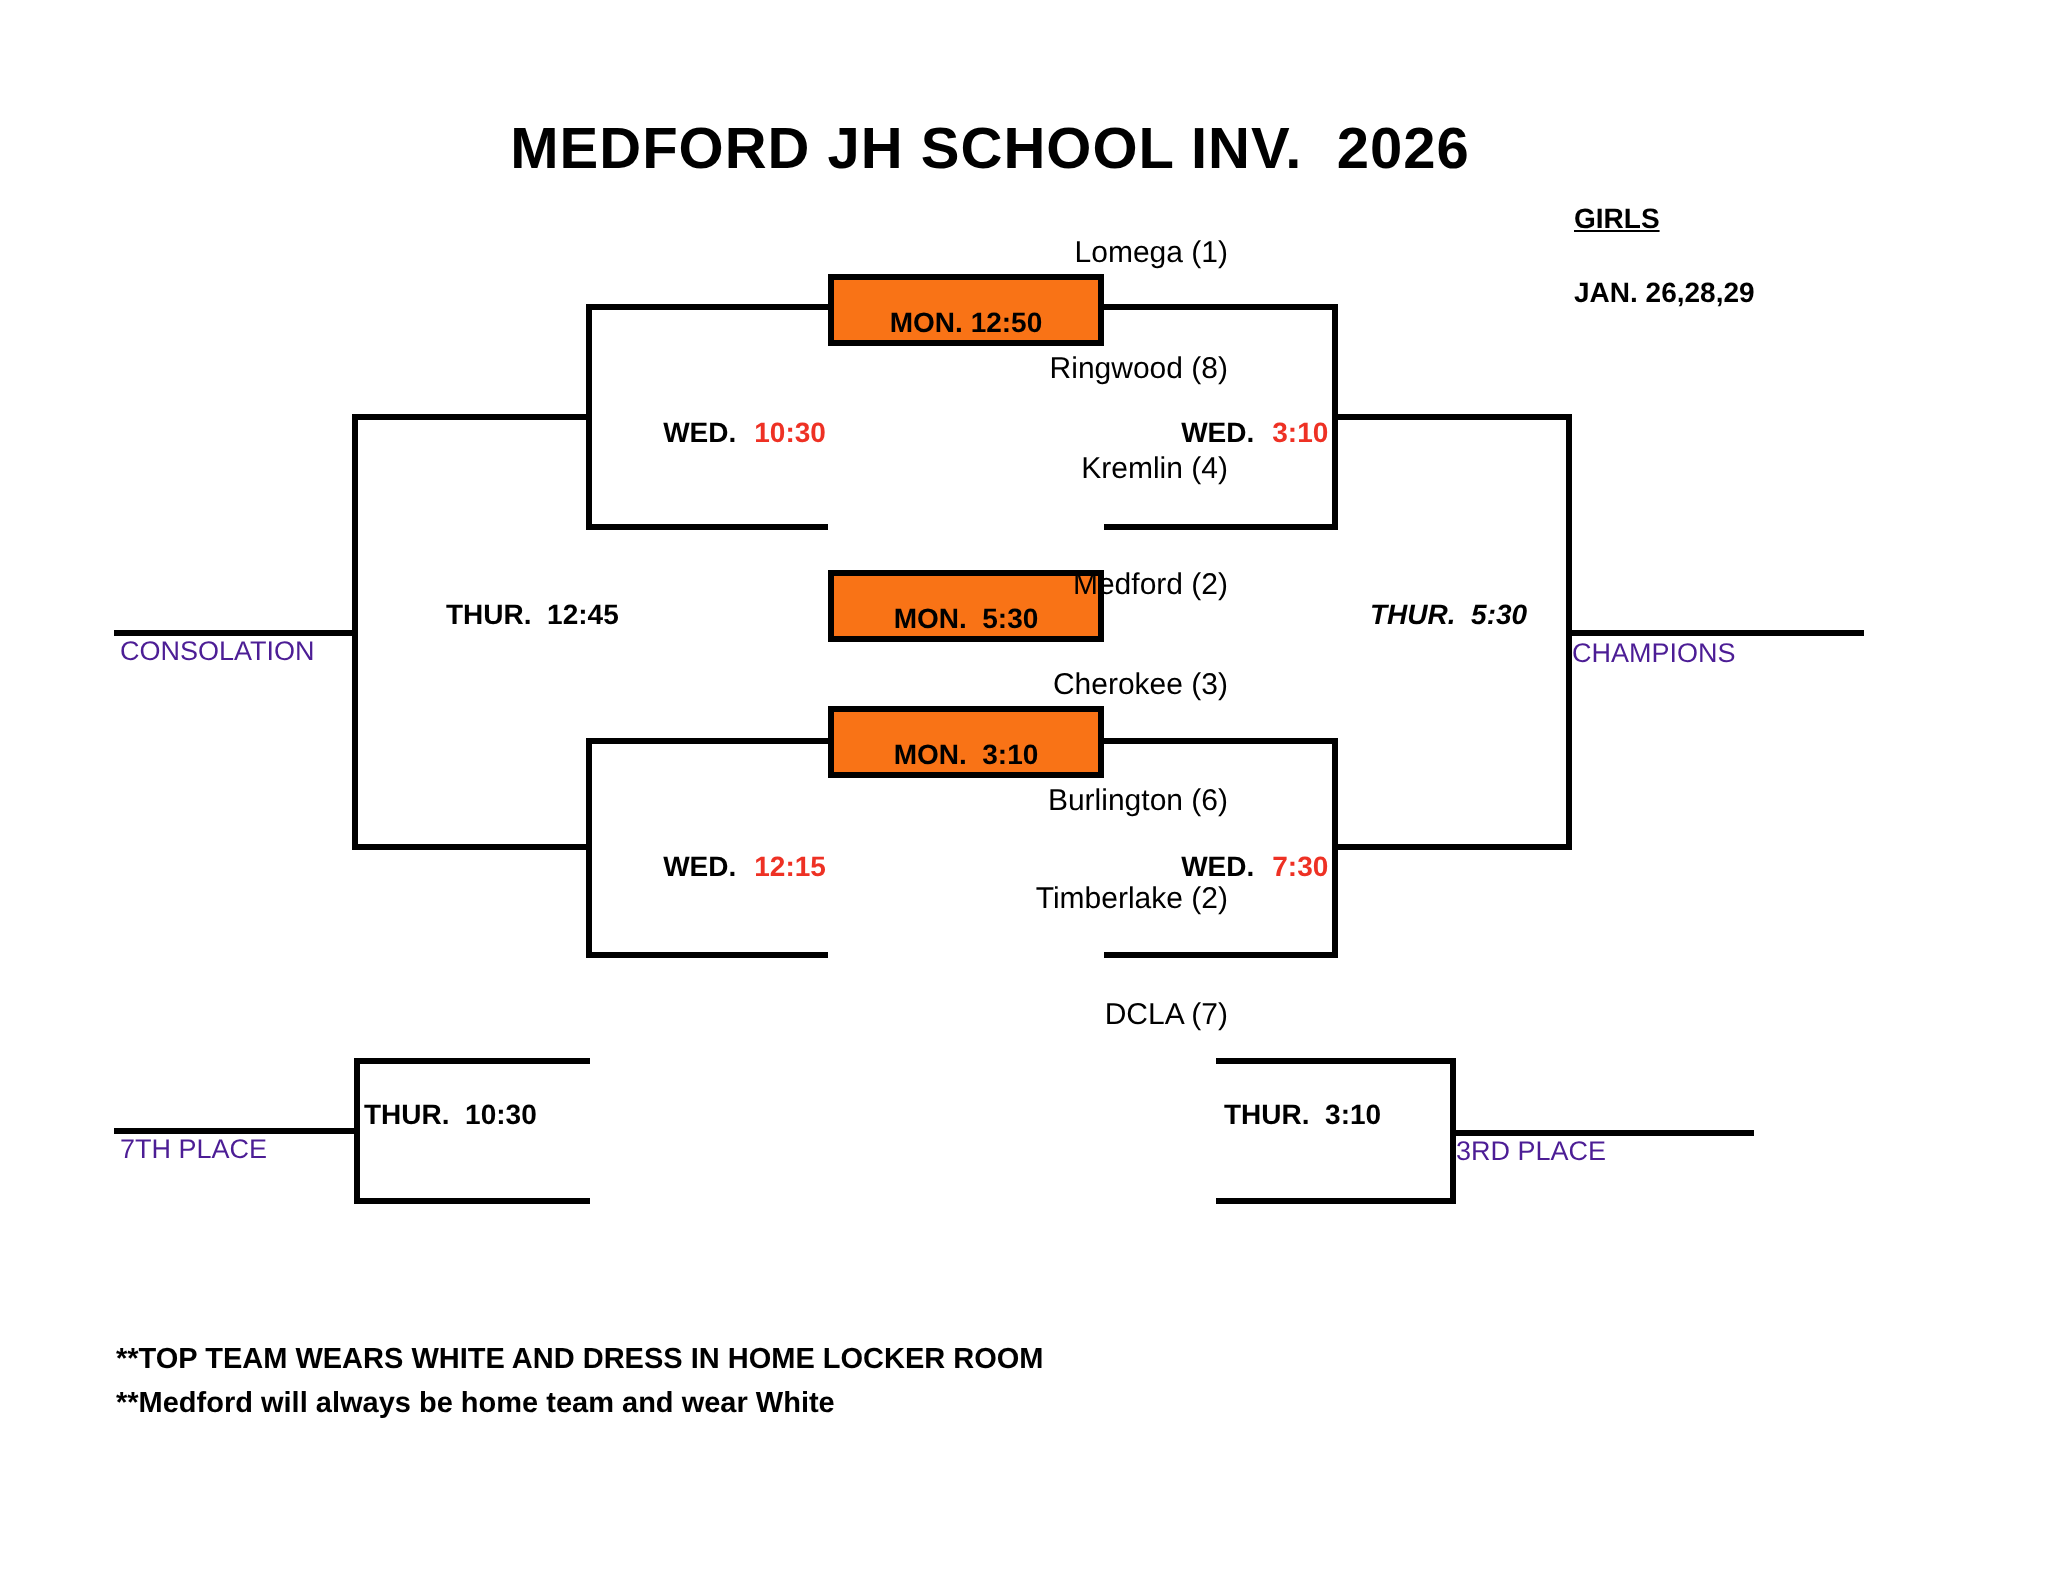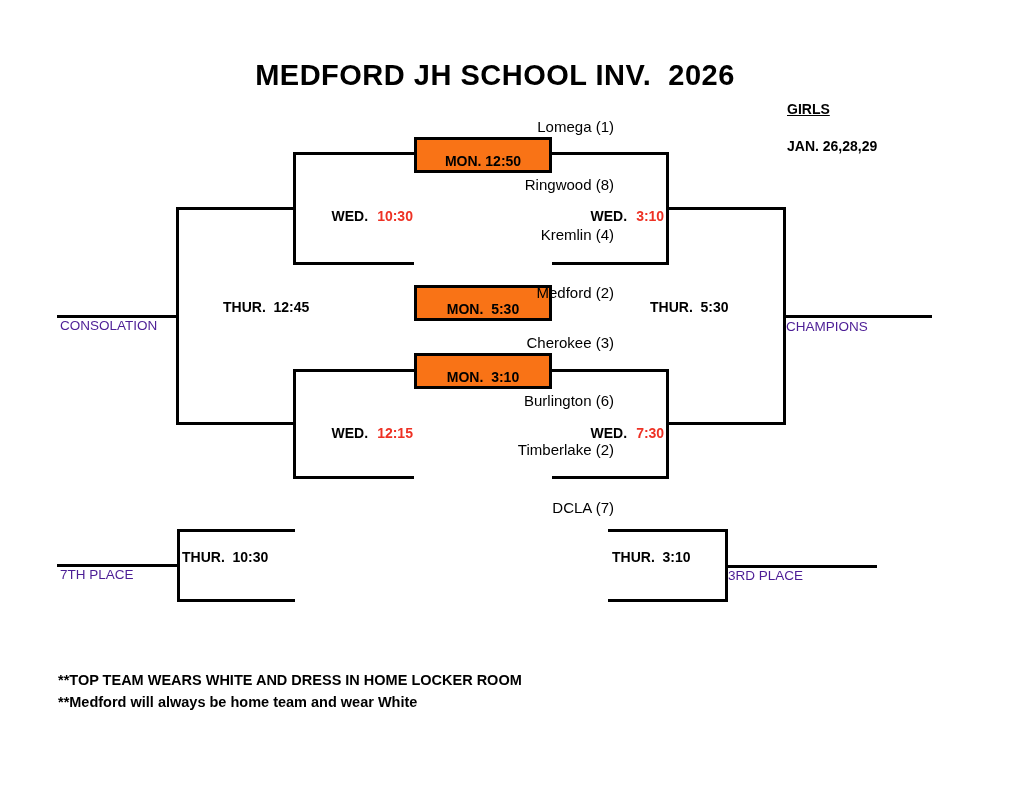--- a/index.html
+++ b/index.html
@@ -101,21 +101,21 @@
     <span class="day">WED.</span><span class="time-red">3:10</span>
   </div>
   <div class="rlabel" style="left:316px;top:409px;">
     <span class="day">WED.</span><span class="time-red">12:15</span>
   </div>
   <div class="rlabel" style="left:575px;top:409px;">
     <span class="day">WED.</span><span class="time-red">7:30</span>
   </div>
 
   <div class="thur" style="left:223px;top:299px;">THUR.  12:45</div>
-  <div class="thur" style="left:650px;top:299px;">THUR.  5:30</div>
+  <div class="thur" style="left:685px;top:299px;font-style:italic;">THUR.  5:30</div>
 
   <div class="place" style="left:60px;top:318px;">CONSOLATION</div>
   <div class="place" style="left:786px;top:319px;">CHAMPIONS</div>
   <div class="thur" style="left:182px;top:549px;">THUR.  10:30</div>
   <div class="place" style="left:60px;top:567px;">7TH PLACE</div>
   <div class="thur" style="left:612px;top:549px;">THUR.  3:10</div>
   <div class="place" style="left:728px;top:568px;">3RD PLACE</div>
 
   <div class="note" style="top:694px;">**Medford will always be home team and wear White</div>
   <div class="note" style="top:672px;">**TOP TEAM WEARS WHITE AND DRESS IN HOME LOCKER ROOM</div>

